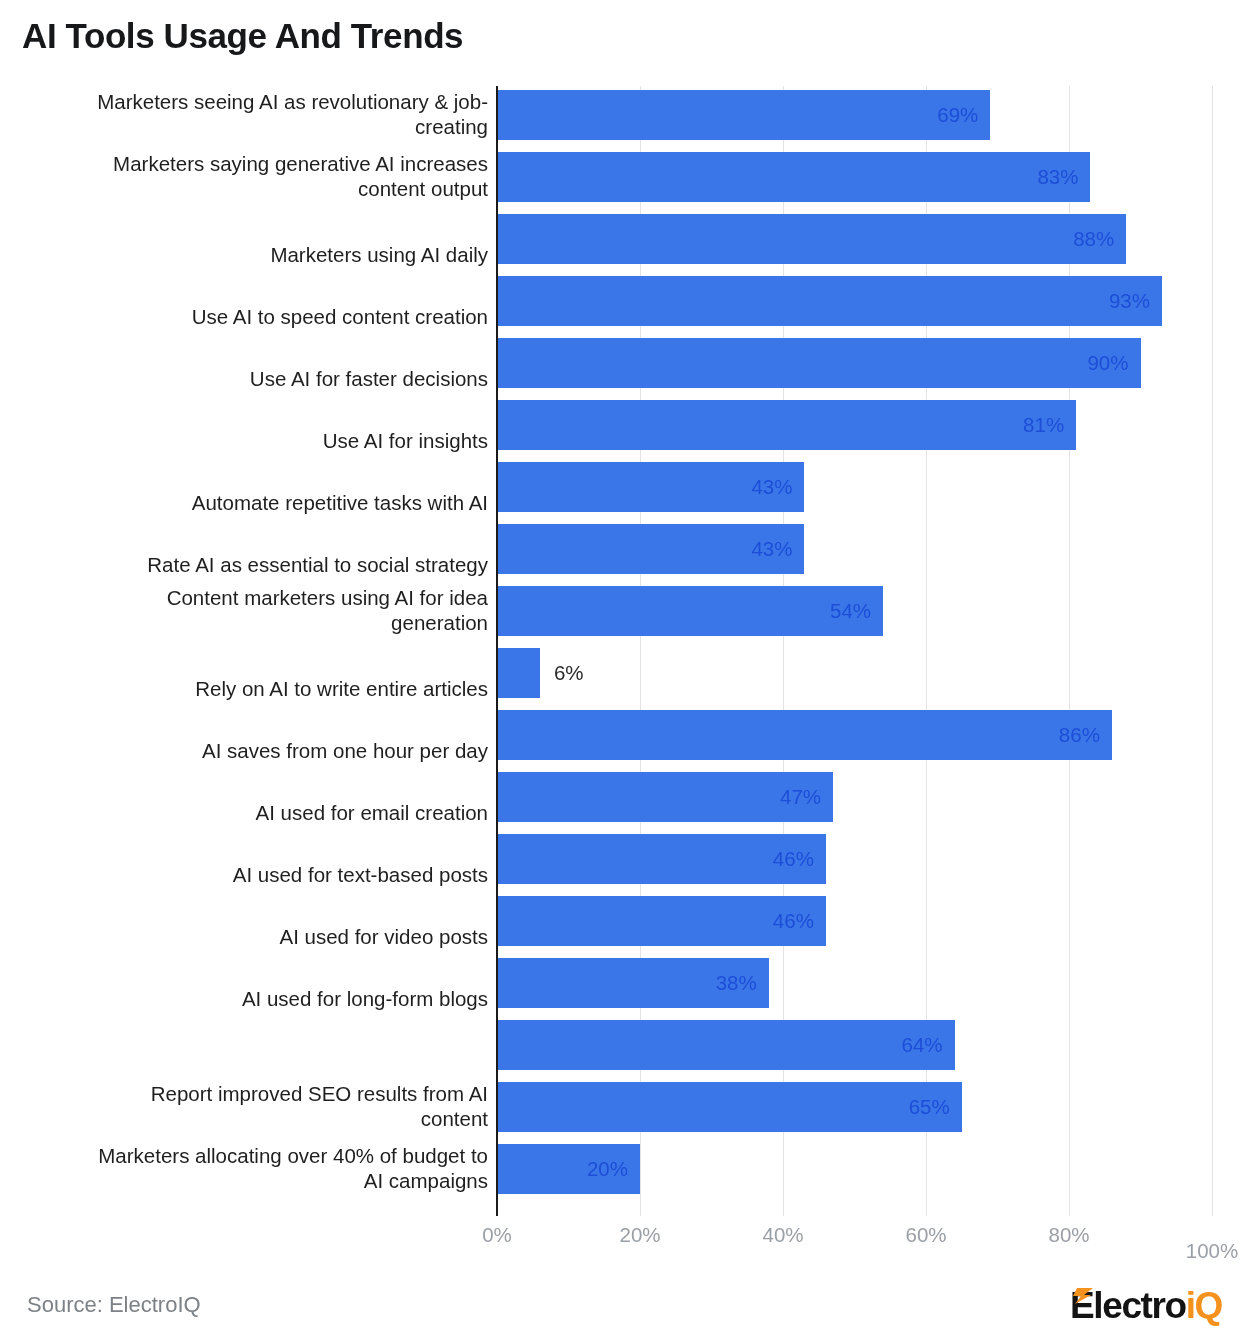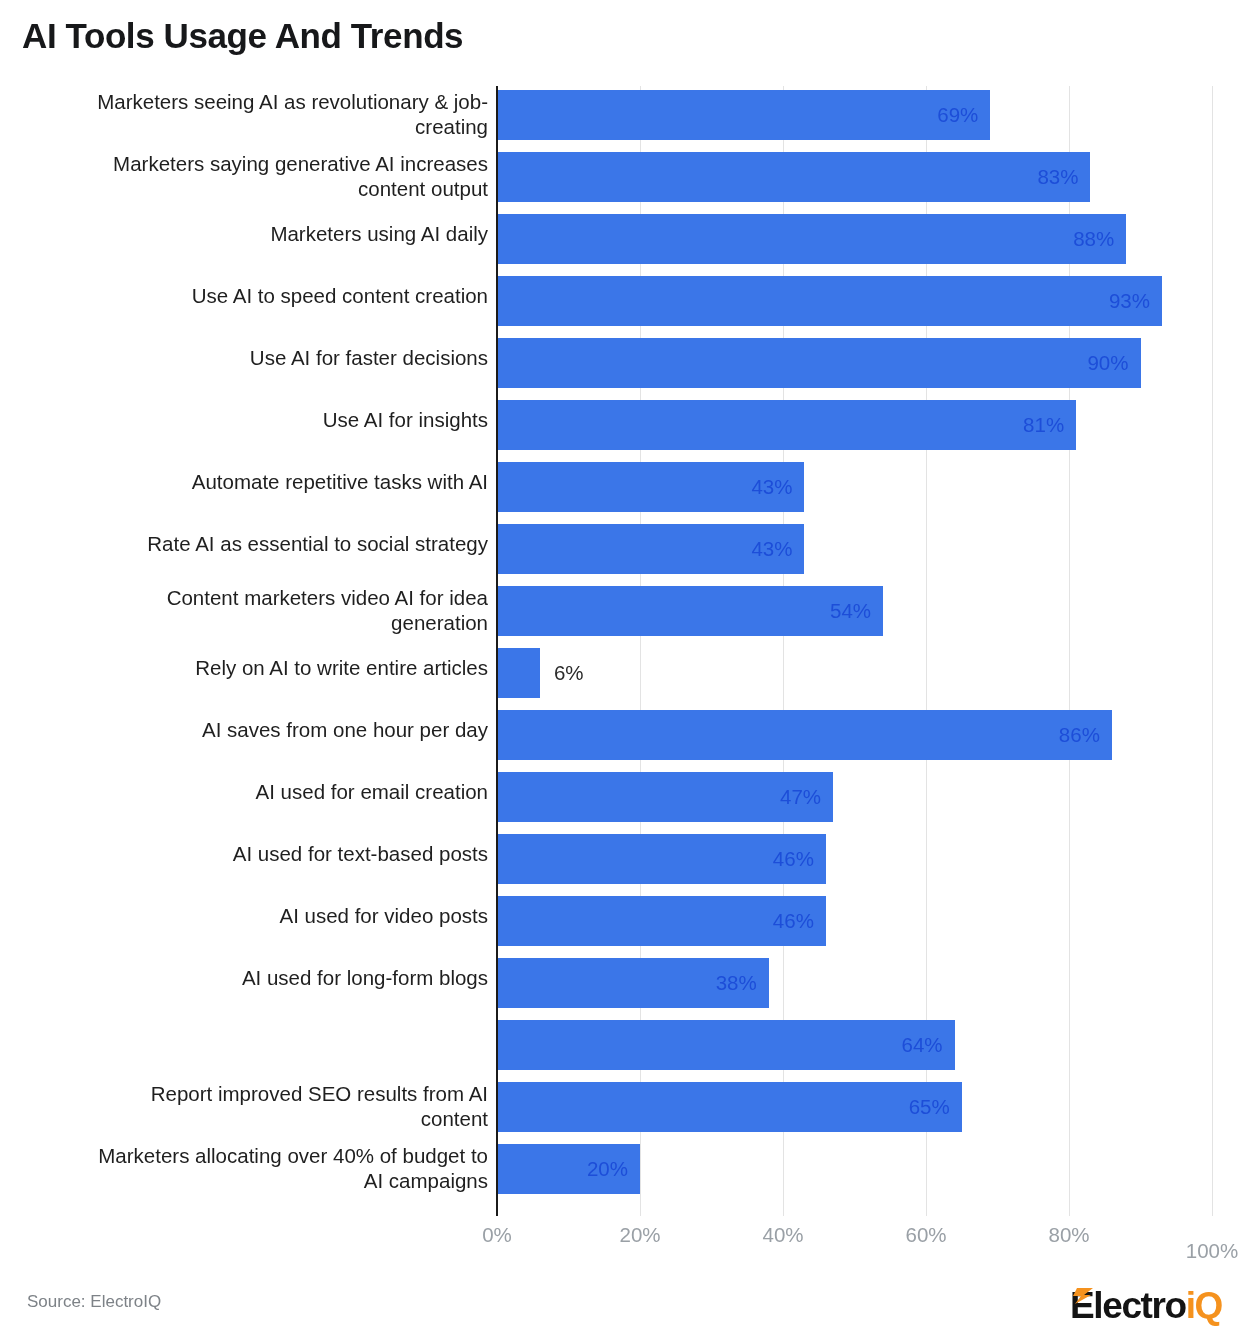--- a/index.html
+++ b/index.html
@@ -80,21 +80,21 @@
   .cat-label {
     position: absolute;
     right: 752px;   
     width: 470px;
     text-align: right;
     font-size: 20.5px;
     line-height: 25px;
     color: #1f1f1f;
     white-space: pre-line;
   }
-  .cat-label.one-line { top: 7px; }
+  .cat-label.one-line { top: 28px; }
   .cat-label.two-line { top: -1px; }
 
   .bar {
     position: absolute;
     left: 497px;
     top: 0;
     height: 50px;
     background: #3b76e8;
   }
   .bar-value {
@@ -132,21 +132,21 @@
     position: absolute;
     left: 0;
     top: 1280px;
     width: 1240px;
     height: 58px;
   }
   #source-note {
     position: absolute;
     left: 27px;
     top: 12px;
-    font-size: 17px;
+    font-size: 22px;
     color: #7d8287;
     white-space: nowrap;
   }
   #brand-logo {
     position: absolute;
     right: 18px;
     top: 4px;
     height: 44px;
     display: flex;
     align-items: center;
@@ -222,21 +222,21 @@
         <div class="cat-label one-line">Automate repetitive tasks with AI</div>
         <div class="bar" style="width: 307.45px; background: rgb(59, 118, 232);"></div>
         <div class="bar-value" style="left: 792.45px; transform: translateX(-100%);">43%</div>
       </div>
       <div class="row" style="top: 438px;">
         <div class="cat-label one-line">Rate AI as essential to social strategy</div>
         <div class="bar" style="width: 307.45px; background: rgb(59, 118, 232);"></div>
         <div class="bar-value" style="left: 792.45px; transform: translateX(-100%);">43%</div>
       </div>
       <div class="row" style="top: 500px;">
-        <div class="cat-label two-line">Content marketers video AI for idea
+        <div class="cat-label two-line">Content marketers using AI for idea
 generation</div>
         <div class="bar" style="width: 386.1px; background: rgb(59, 118, 232);"></div>
         <div class="bar-value" style="left: 871.1px; transform: translateX(-100%);">54%</div>
       </div>
       <div class="row" style="top: 562px;">
         <div class="cat-label one-line">Rely on AI to write entire articles</div>
         <div class="bar" style="width: 42.9px; background: rgb(59, 118, 232);"></div>
         <div class="bar-value outside" style="left: 553.9px;">6%</div>
       </div>
       <div class="row" style="top: 624px;">

